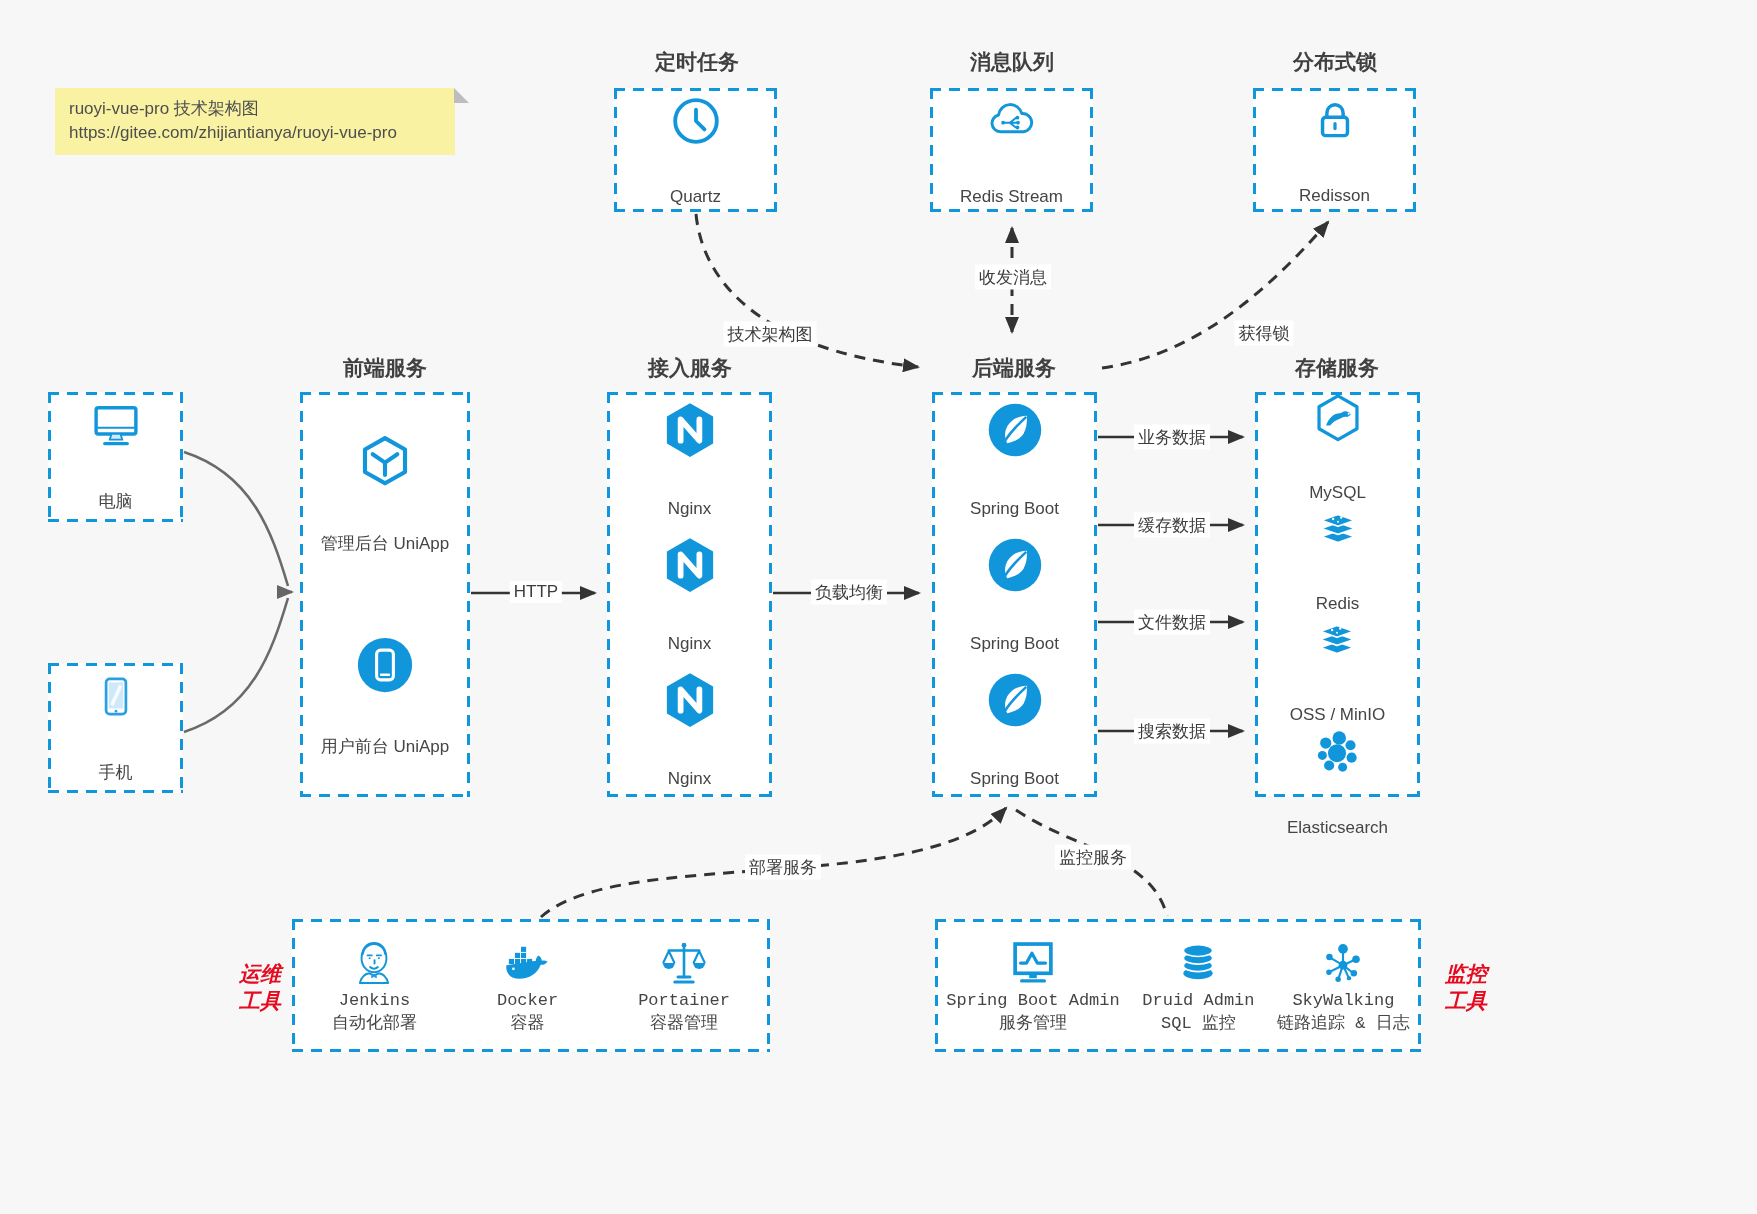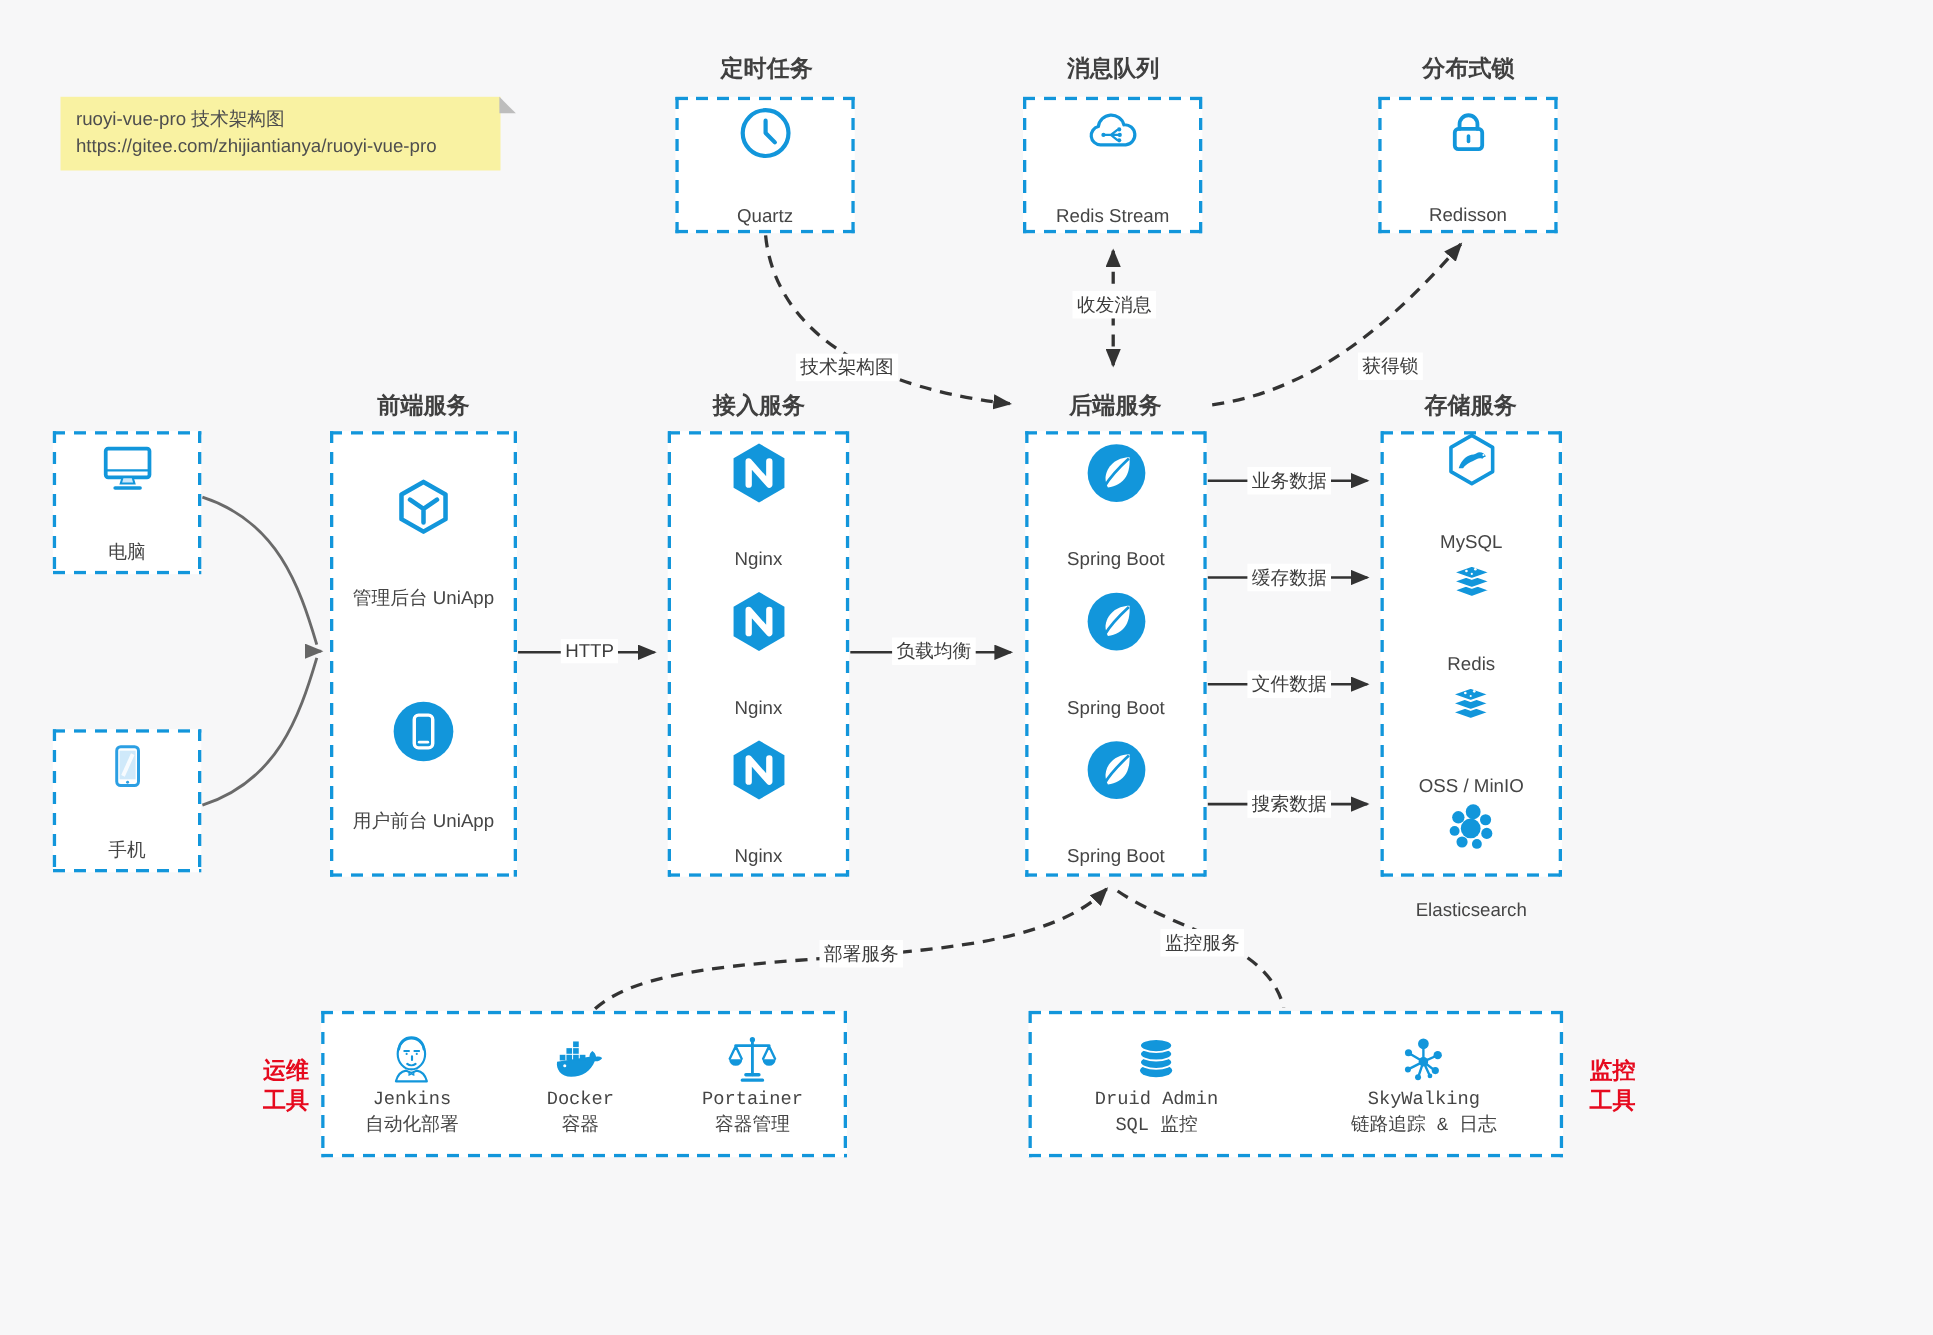--- a/index.html
+++ b/index.html
@@ -13,21 +13,21 @@
       repeating-linear-gradient(90deg,#1296db 0 11px,transparent 11px 19px),
       repeating-linear-gradient(180deg,#1296db 0 11px,transparent 11px 19px),
       repeating-linear-gradient(180deg,#1296db 0 11px,transparent 11px 19px);
     background-size:100% 3.4px,100% 3.4px,3.4px 100%,3.4px 100%;
     background-position:0 0,0 100%,0 0,100% 0;
     background-repeat:no-repeat;z-index:2;}
 
   .gtitle{position:absolute;transform:translateX(-50%);color:#404040;font-weight:700;
           font-size:21px;white-space:nowrap;z-index:3;}
   .vtitle{position:absolute;color:#e60a1e;font-weight:700;font-size:21px;line-height:27px;
-          text-align:center;z-index:3;}
+          text-align:center;z-index:3;font-style:italic;}
 
   .col{display:flex;flex-direction:column;justify-content:space-around;align-items:center;}
   .rowbox{display:flex;flex-direction:row;justify-content:space-around;align-items:center;font-family:Liberation Mono, monospace;}
 
   .node{display:flex;flex-direction:column;align-items:center;gap:32px;}
   .node .lbl{font-size:17px;color:#454545;margin-top:7px;white-space:nowrap;text-align:center;}
   .bitem{display:flex;flex-direction:column;align-items:center;}
   .bitem .nm,.bitem .ds{font-size:17px;color:#454545;line-height:23px;white-space:nowrap;text-align:center;}
 
   .elbl{position:absolute;transform:translate(-50%,-50%);background:#fff;padding:1px 4px;
@@ -326,20 +326,32 @@
       <div class="nm">Portainer</div>
       <div class="ds">容器管理</div>
     </div>
   </div>
 
   <div class="vtitle" style="left:1437px;top:960px;width:58px">
     <div>监控</div>
     <div>工具</div>
   </div>
   <div class="dbox rowbox" style="left:935px;top:919px;width:486px;height:133px">
+    <div class="bitem">
+      <span>
+        <svg width="52" height="52" viewBox="0 0 48 48" fill="none" stroke="#1296db">
+          <rect x="7.5" y="6.5" width="33" height="27" stroke-width="3.4"></rect>
+          <path d="M12.5 24h5.5l5-9 5 9h7.5" stroke-width="3" stroke-linecap="round" stroke-linejoin="round"></path>
+          <rect x="20.5" y="33.5" width="7" height="4.5" fill="#1296db" stroke="none"></rect>
+          <path d="M13.5 40.5h21" stroke-width="3" stroke-linecap="round"></path>
+        </svg>
+      </span>
+      <div class="nm">Spring Boot Admin</div>
+      <div class="ds">服务管理</div>
+    </div>
     <div class="bitem">
       <span>
         <svg width="52" height="52" viewBox="0 0 48 48" fill="#1296db">
           <ellipse cx="24" cy="33.5" rx="13.5" ry="5.5"></ellipse>
           <ellipse cx="24" cy="26.5" rx="13.5" ry="5.5" stroke="#fff" stroke-width="1.6"></ellipse>
           <ellipse cx="24" cy="19.5" rx="13.5" ry="5.5" stroke="#fff" stroke-width="1.6"></ellipse>
           <ellipse cx="24" cy="12.5" rx="13.5" ry="5.5" stroke="#fff" stroke-width="1.6"></ellipse>
         </svg>
       </span>
       <div class="nm">Druid Admin</div>

